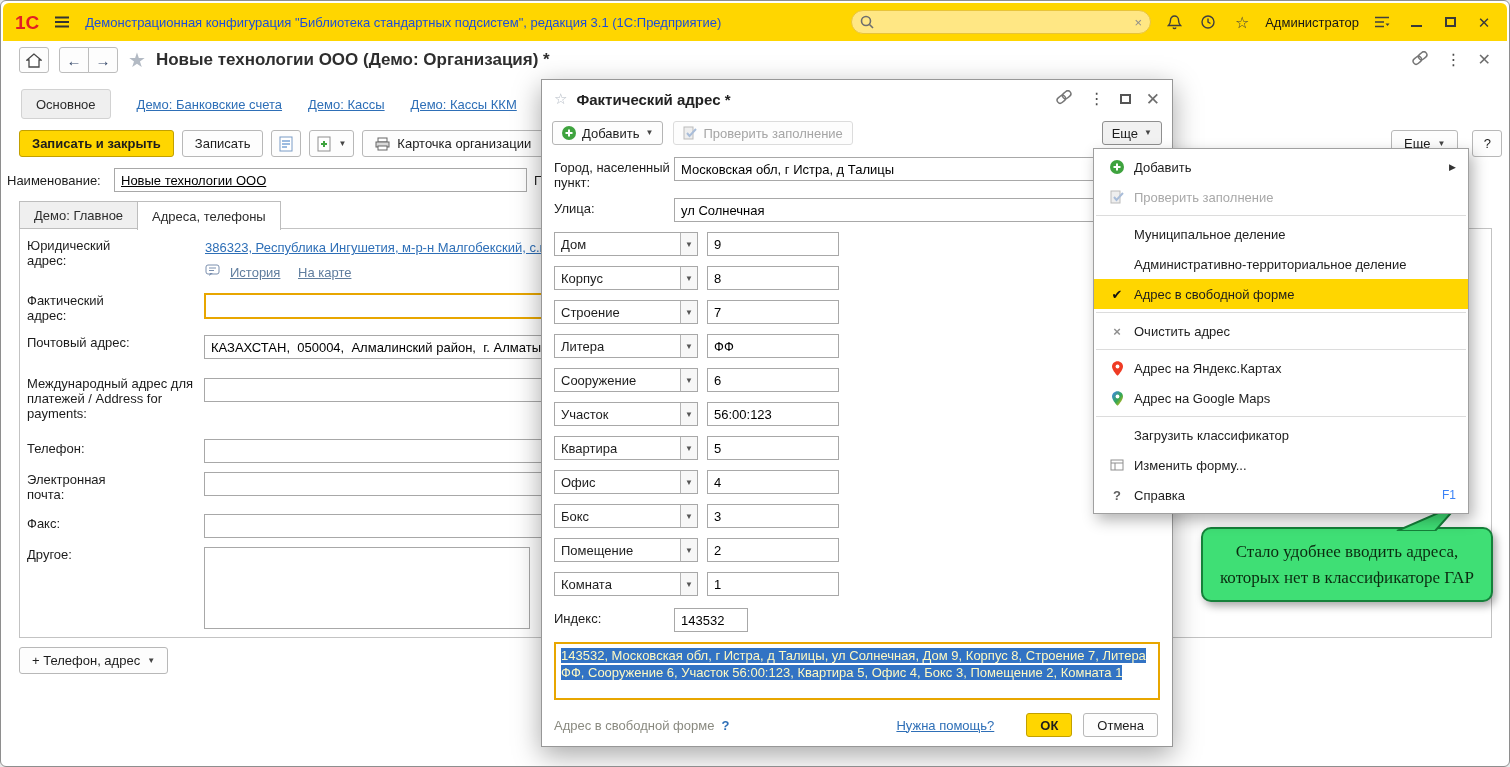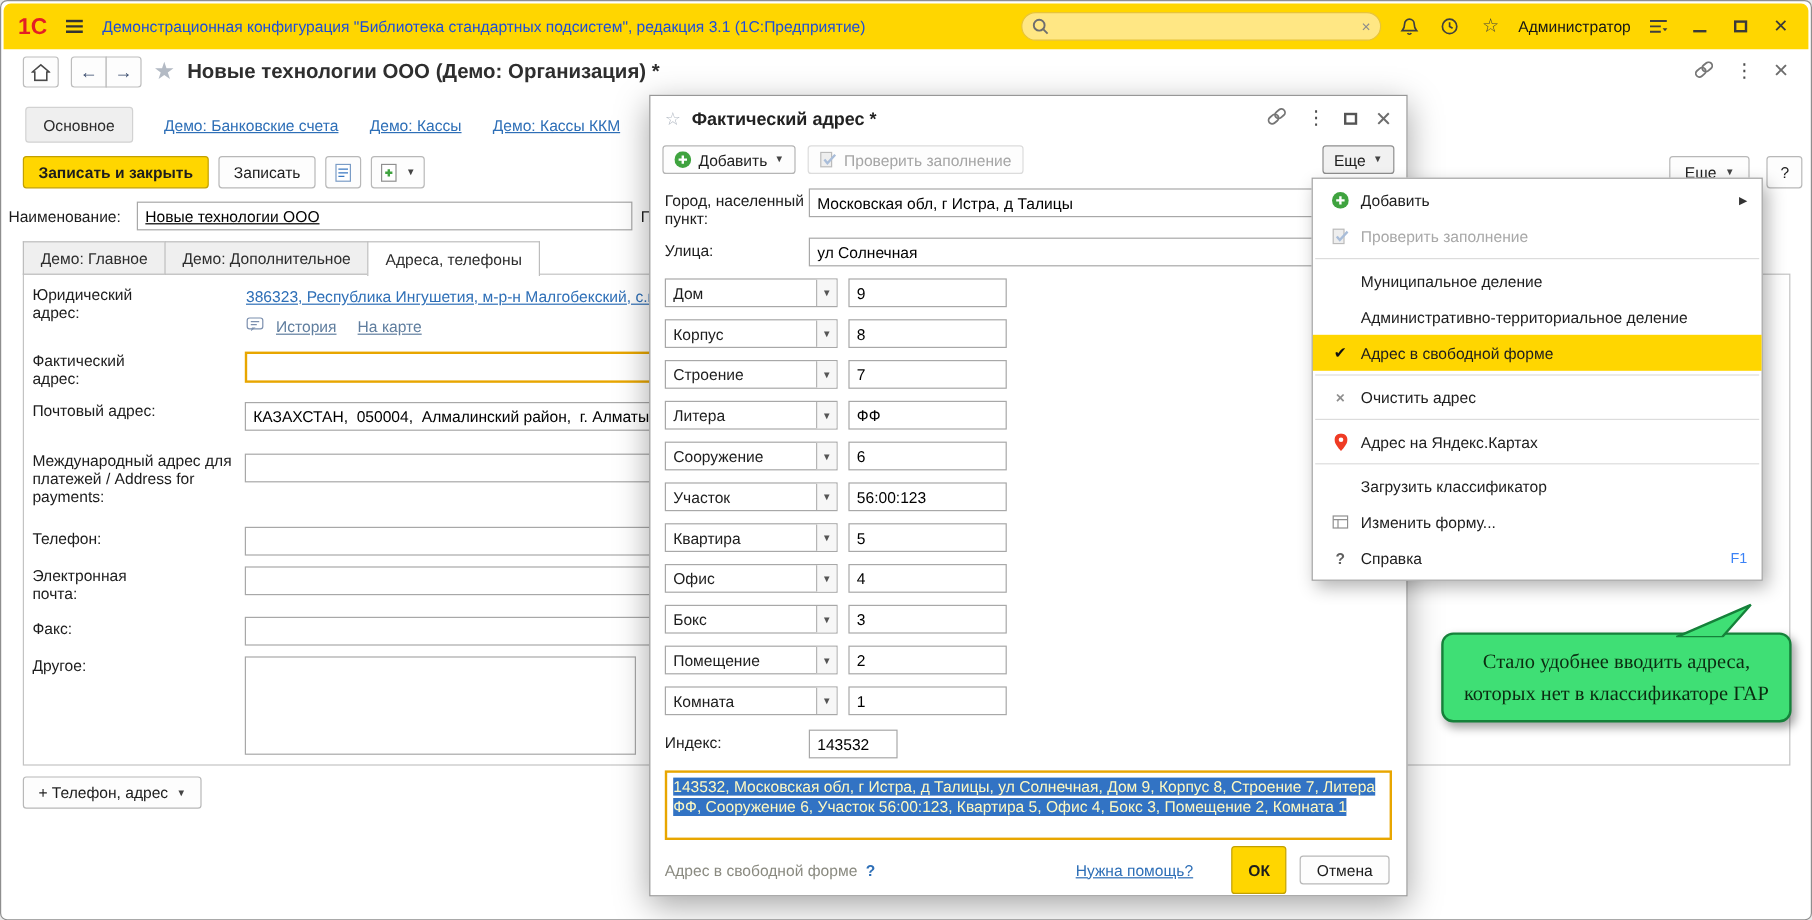--- a/index.html
+++ b/index.html
@@ -69,21 +69,21 @@
 .combo{position:absolute;left:12px;width:144px;height:24px;border:1px solid #a8a8a8;background:#fff;display:flex;align-items:stretch}
 .combo-lbl{flex:1;display:flex;align-items:center;padding:0 6px;white-space:nowrap;overflow:hidden}
 .combo-btn{width:17px;border-left:1px solid #b5b5b5;display:flex;align-items:center;justify-content:center;font-size:8px;color:#555;background:#f7f7f7}
 .part-row{position:absolute;left:0;width:100%;height:24px}
 .pv{position:absolute;left:165px;top:0;width:132px}
 .freebox{position:absolute;left:12px;top:562px;width:606px;height:58px;border:2px solid #e8a600;padding:3px 5px;line-height:17px;overflow:hidden}
 .freebox .sel{background:#3273c4;color:#fef9c3}
 .dlg-footer{position:absolute;left:12px;right:14px;top:632px;height:26px;display:flex;align-items:center}
 .mode-lbl{color:#8a8a80}
 .q-blue{color:#2e6fb7;font-weight:700;margin-left:7px}
-.okbtn{height:40px;padding:0 13px;background:#ffd600;border:1px solid #c2a000;border-radius:3px;font-weight:700;display:inline-flex;align-items:center}
+.okbtn{height:24px;padding:0 13px;background:#ffd600;border:1px solid #c2a000;border-radius:3px;font-weight:700;display:inline-flex;align-items:center}
 .cancelbtn{height:24px;padding:0 13px;background:#fdfdfd;border:1px solid #b8b8b8;border-radius:3px;display:inline-flex;align-items:center}
 
 
 .menu{position:absolute;left:1092px;top:147px;width:376px;background:#fff;border:1px solid #a0a0a0;box-shadow:4px 6px 14px rgba(0,0,0,.3);z-index:20;padding:3px 0}
 .menu-item{display:flex;align-items:center;height:30px;padding:0 12px 0 10px}
 .menu-item.hl{background:#ffd600}
 .menu-item.dis{color:#a8a8a8}
 .mi-icon{width:26px;display:flex;align-items:center;justify-content:center;flex:none}
 .mi-label{margin-left:4px;white-space:nowrap}
 .mi-right{margin-left:auto;color:#3b82f6;font-size:12px}
@@ -193,38 +193,45 @@
           <path d="M3 5h8M3 8h8M3 11h5" stroke="#3a78c2"></path>
         </svg>
     </span>
     <span class="btn icon-only">
       <svg width="14" height="16">
           <rect x="1" y="1" width="12" height="14" fill="#fff" stroke="#8f8f8f"></rect>
           <path d="M7 5v6M4 8h6" stroke="#3fa33f" stroke-width="2"></path>
         </svg>
       <span class="caret">▼</span>
     </span>
+    <span class="btn">
+      <svg width="15" height="14">
+          <rect x="3" y="1" width="9" height="4" fill="#fff" stroke="#666"></rect>
+          <rect x="1" y="5" width="13" height="5" fill="#d9d9d9" stroke="#666"></rect>
+          <rect x="3" y="9" width="9" height="4" fill="#fff" stroke="#666"></rect>
+        </svg>
+      <span>Карточка организации</span>
+    </span>
   </div>
   <div class="form-topright" style="left:1390px">
     <span class="btn">
         <span>Еще</span>
         <span class="caret">▼</span>
       </span>
     <span class="btn icon-only" style="width:30px;justify-content:center">
         <span>?</span>
       </span>
   </div>
 
   <span class="lblrow" style="left:6px;top:172px">Наименование:</span>
   <input class="txt" style="position: absolute; left: 113px; top: 167px; width: 413px; text-decoration: underline;" value="Новые технологии ООО">
   <span class="lblrow" style="left:533px;top:172px">П</span>
 
   <div class="itabs">
     <span class="itab">Демо: Главное</span>
-    <span class="itab">Демо: Дополнительное</span>
     <span class="itab active">Адреса, телефоны</span>
   </div>
 
   <div class="panel">
     <span class="lbl" style="left:7px;top:9px;width:110px">Юридический адрес:</span>
     <span class="link" style="position:absolute;left:185px;top:11px;max-width:900px;overflow:hidden;display:inline-block">386323, Республика Ингушетия, м-р-н Малгобекский, с.п</span>
     <span style="position:absolute;left:185px;top:35px">
       <svg width="16" height="14">
           <rect x="1" y="1" width="13" height="9" rx="2" fill="#fff" stroke="#7b8fae"></rect>
           <path d="M4 12l1-3h3z" fill="#7b8fae"></path>
@@ -450,20 +457,36 @@
       <div class="menu-sep"></div>
       <div class="menu-item">
         <span class="mi-icon">
           <svg width="11" height="15" viewBox="0 0 12 16">
             <path d="M6 0C2.7 0 0 2.6 0 5.8 0 10 6 16 6 16s6-6 6-10.2C12 2.6 9.3 0 6 0z" fill="#ef3b24"></path>
             <circle cx="6" cy="5.8" r="2.1" fill="#fff"></circle>
           </svg>
         </span>
         <span class="mi-label">Адрес на Яндекс.Картах</span>
       </div>
+      <div class="menu-item">
+        <span class="mi-icon">
+          <svg width="11" height="15" viewBox="0 0 12 16">
+            <defs>
+              <linearGradient id="gp" x1="0" y1="0" x2="1" y2="1">
+                <stop offset="0" stop-color="#4285f4"></stop>
+                <stop offset=".55" stop-color="#34a853"></stop>
+                <stop offset="1" stop-color="#fbbc04"></stop>
+              </linearGradient>
+            </defs>
+            <path d="M6 0C2.7 0 0 2.6 0 5.8 0 10 6 16 6 16s6-6 6-10.2C12 2.6 9.3 0 6 0z" fill="url(#gp)"></path>
+            <circle cx="6" cy="5.8" r="2.1" fill="#fff"></circle>
+          </svg>
+        </span>
+        <span class="mi-label">Адрес на Google Maps</span>
+      </div>
       <div class="menu-sep"></div>
       <div class="menu-item">
         <span class="mi-icon"></span>
         <span class="mi-label">Загрузить классификатор</span>
       </div>
       <div class="menu-item">
         <span class="mi-icon">
           <svg width="14" height="14">
             <rect x="1" y="2" width="12" height="10" fill="#fff" stroke="#8f8f8f"></rect>
             <path d="M1 5h12M5 5v7" stroke="#8f8f8f"></path>

